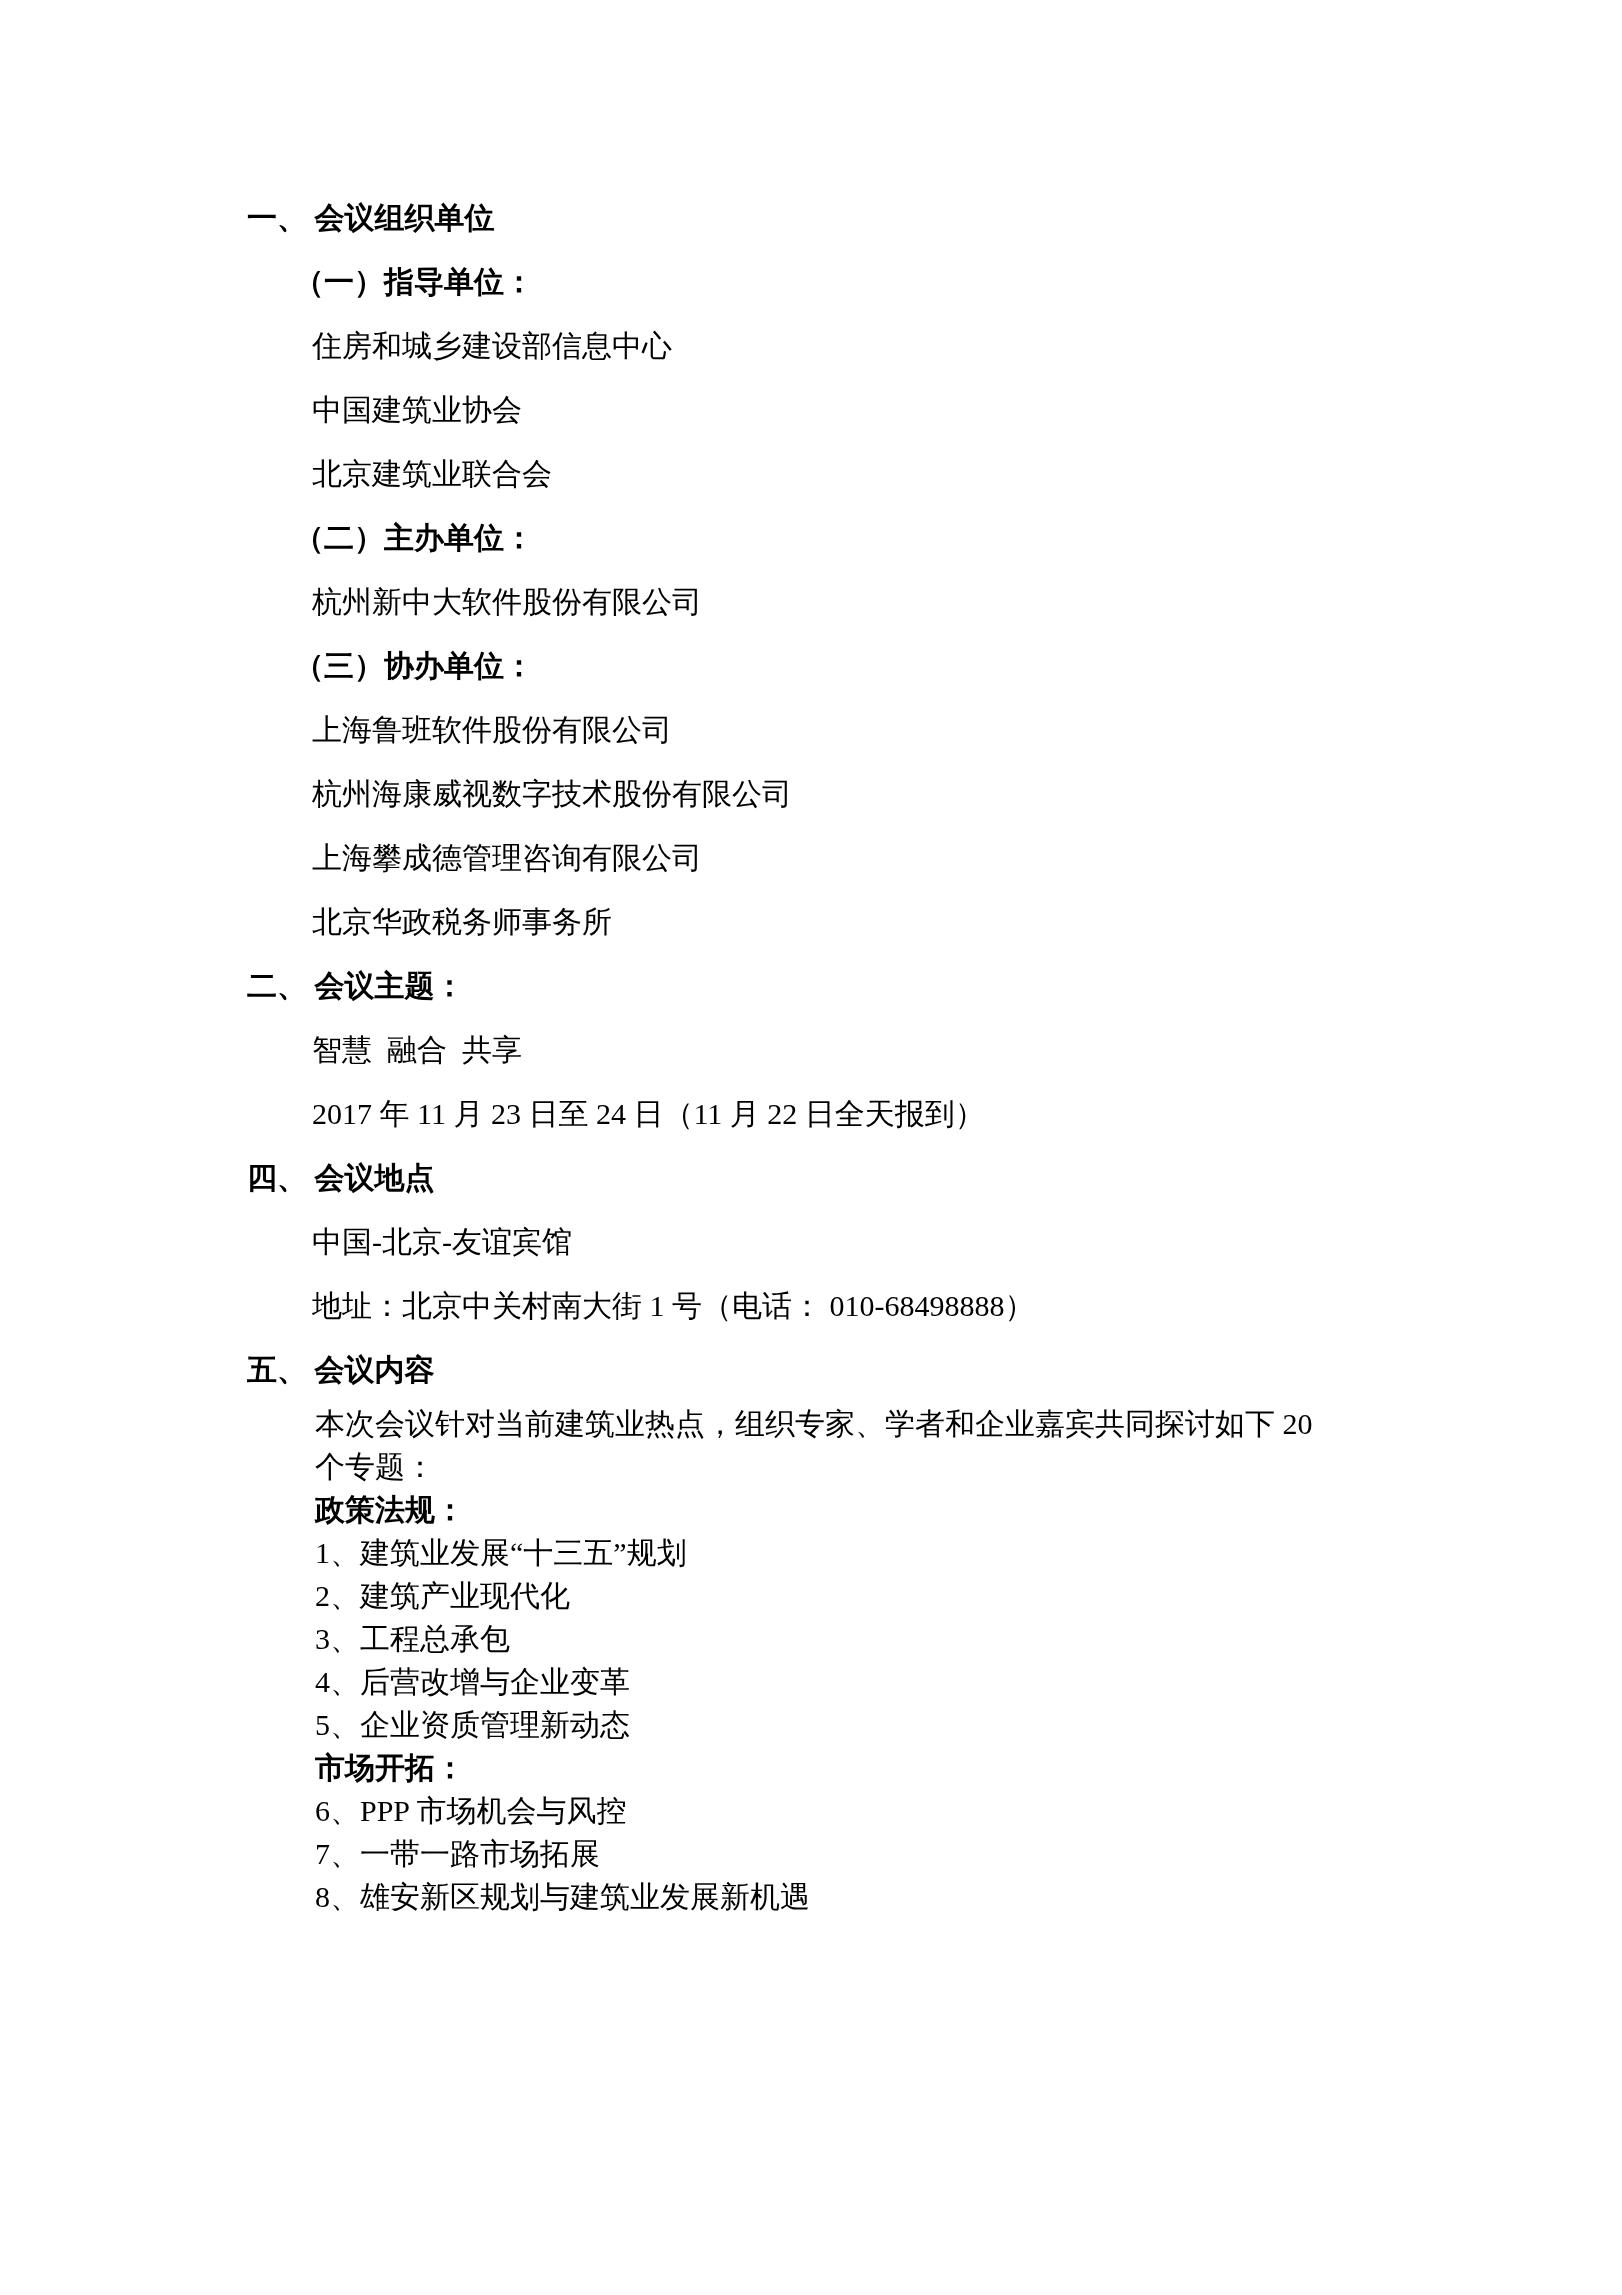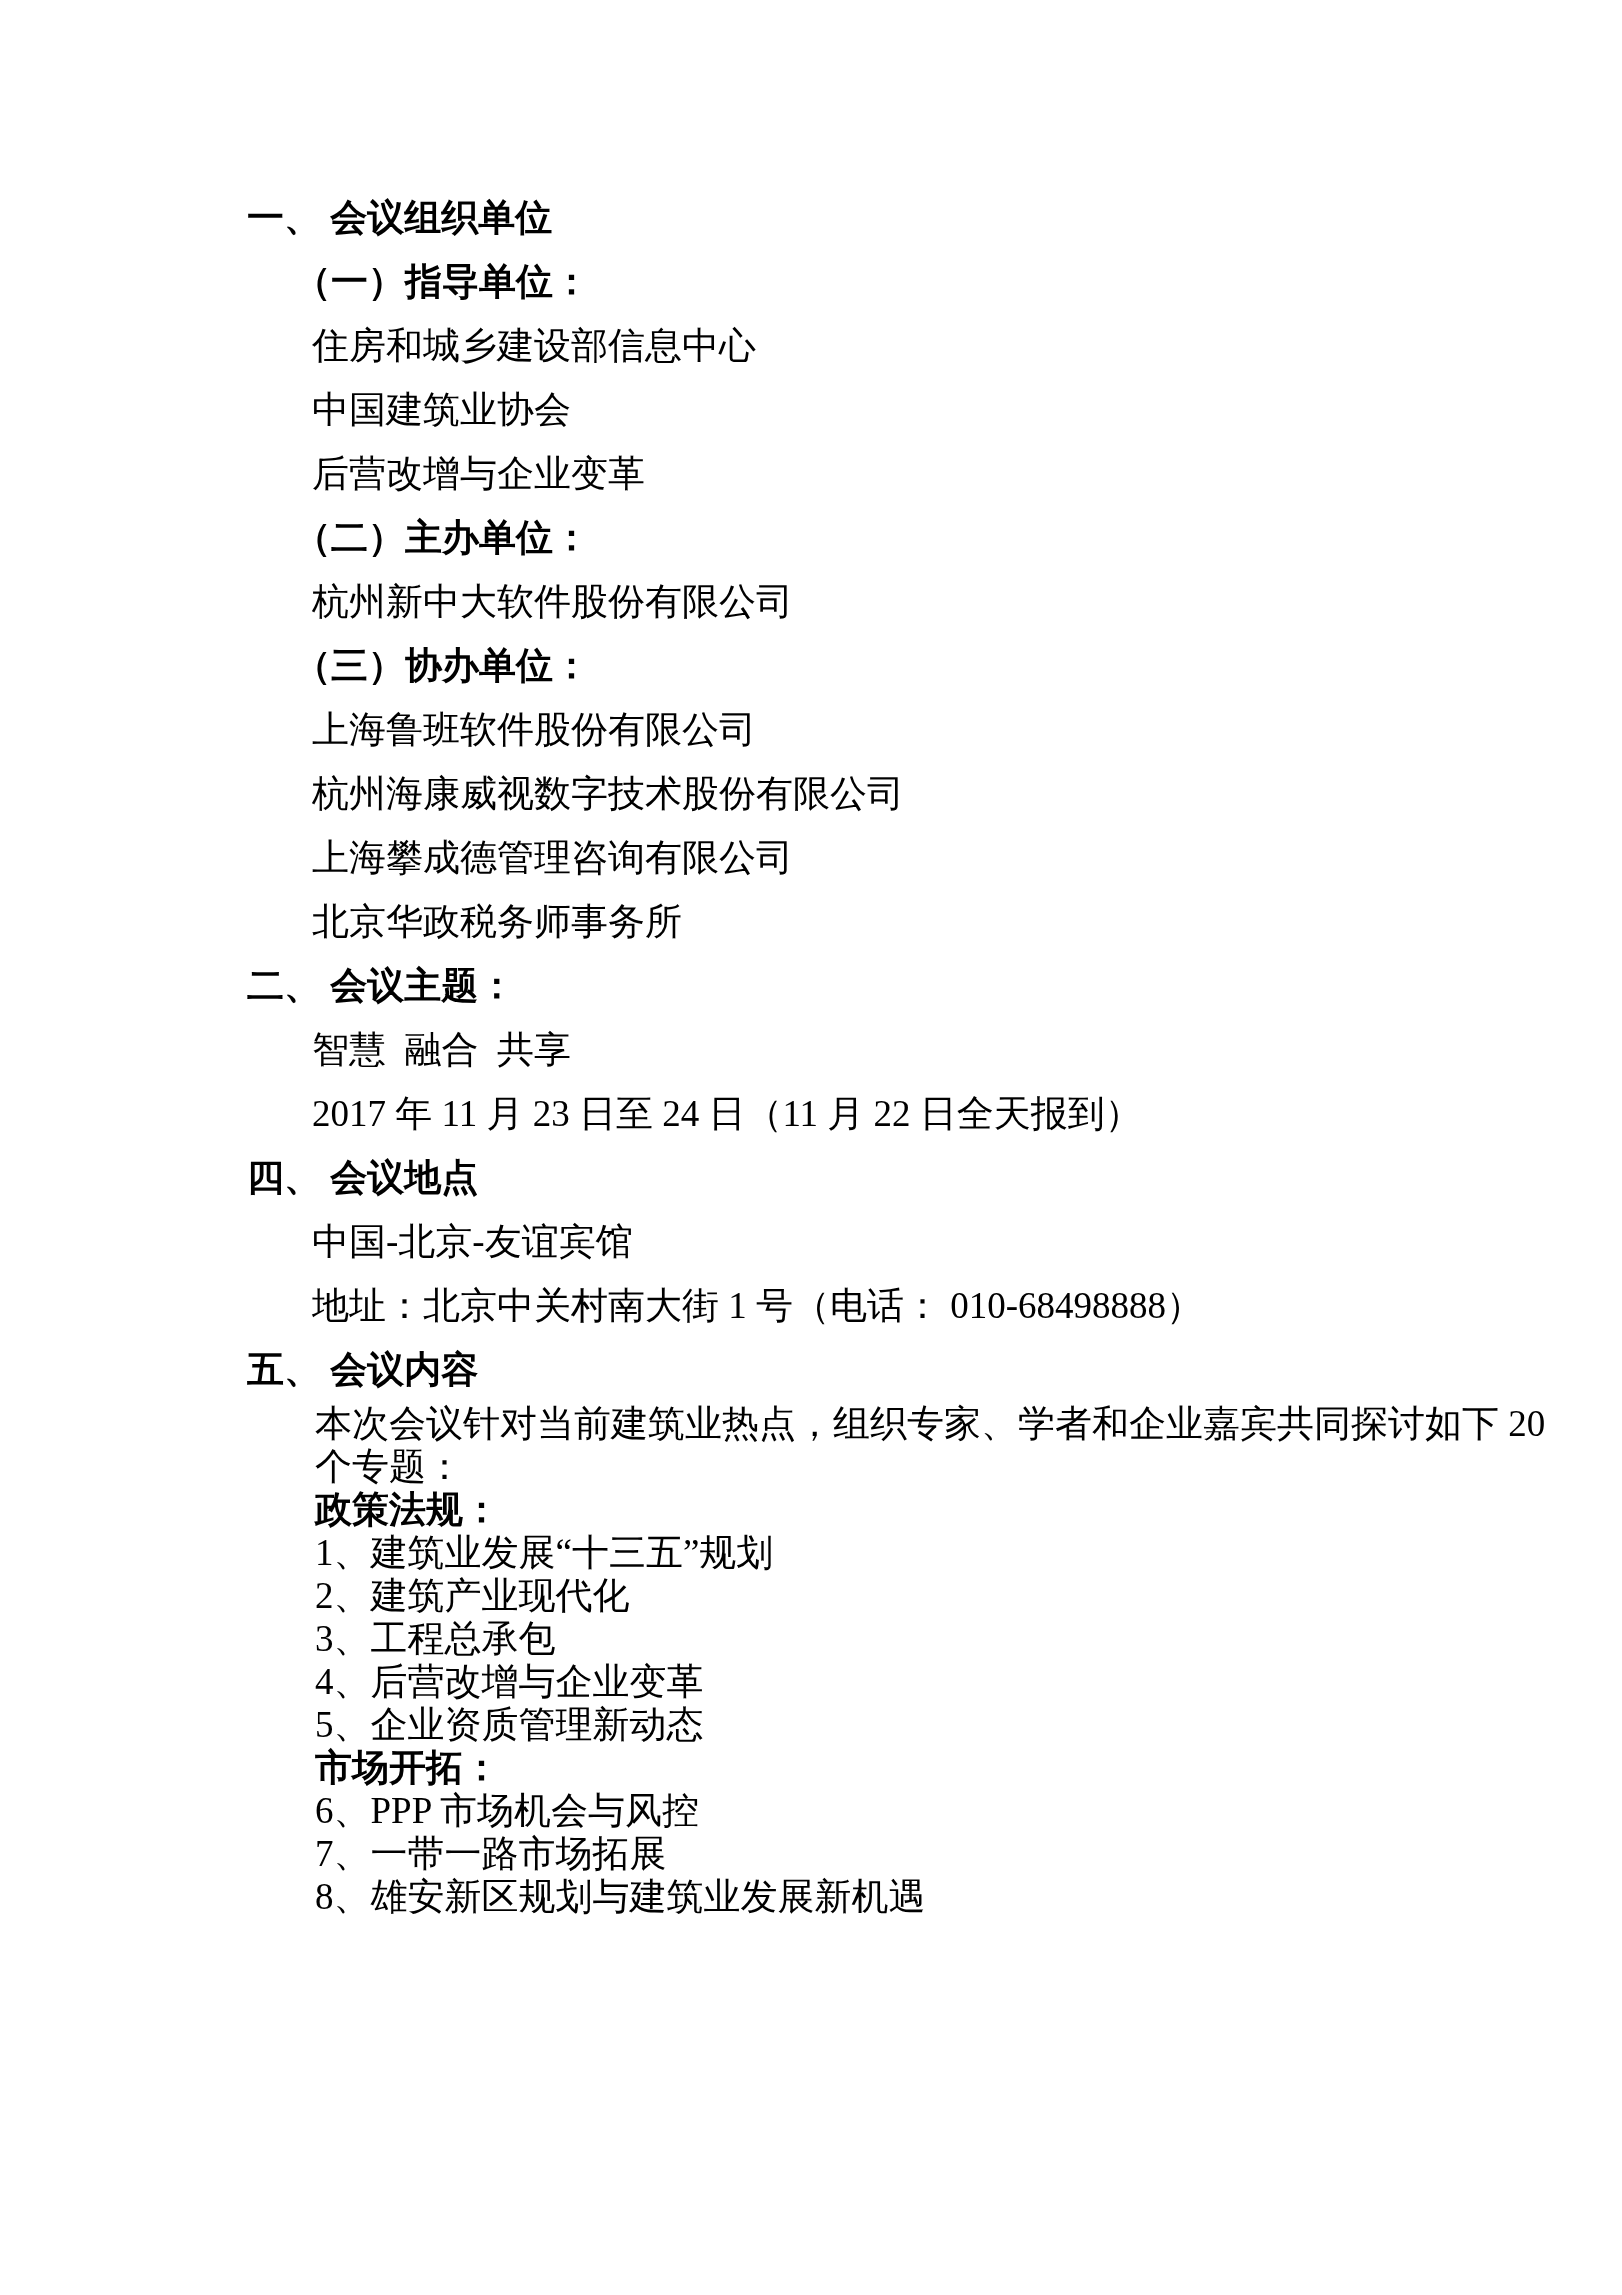--- a/index.html
+++ b/index.html
@@ -16,21 +16,21 @@
     color: #000000;
   }
   .doc {
     position: absolute;
     top: 0; left: 0;
     width: 1623px;
     padding-top: 186px;
     box-sizing: border-box;
   }
   .line {
-    font-size: 37px;
+    font-size: 30px;
     white-space: pre;
   }
   
   .u {
     height: 64px;
     line-height: 64px;
   }
   
   .l {
     height: 43px;
@@ -44,21 +44,21 @@
 </style>
 </head>
 <body>
 
 <div class="doc">
 
   <div class="line u h1">一、 会议组织单位</div>
   <div class="line u h2">（一）指导单位：</div>
   <div class="line u b">住房和城乡建设部信息中心</div>
   <div class="line u b">中国建筑业协会</div>
-  <div class="line u b">后营改增与企业变革</div>
+  <div class="line u b">北京建筑业联合会</div>
   <div class="line u h2">（二）主办单位：</div>
   <div class="line u b">杭州新中大软件股份有限公司</div>
   <div class="line u h2">（三）协办单位：</div>
   <div class="line u b">上海鲁班软件股份有限公司</div>
   <div class="line u b">杭州海康威视数字技术股份有限公司</div>
   <div class="line u b">上海攀成德管理咨询有限公司</div>
   <div class="line u b">北京华政税务师事务所</div>
 
   <div class="line u h1">二、 会议主题：</div>
   <div class="line u b">智慧  融合  共享</div>

